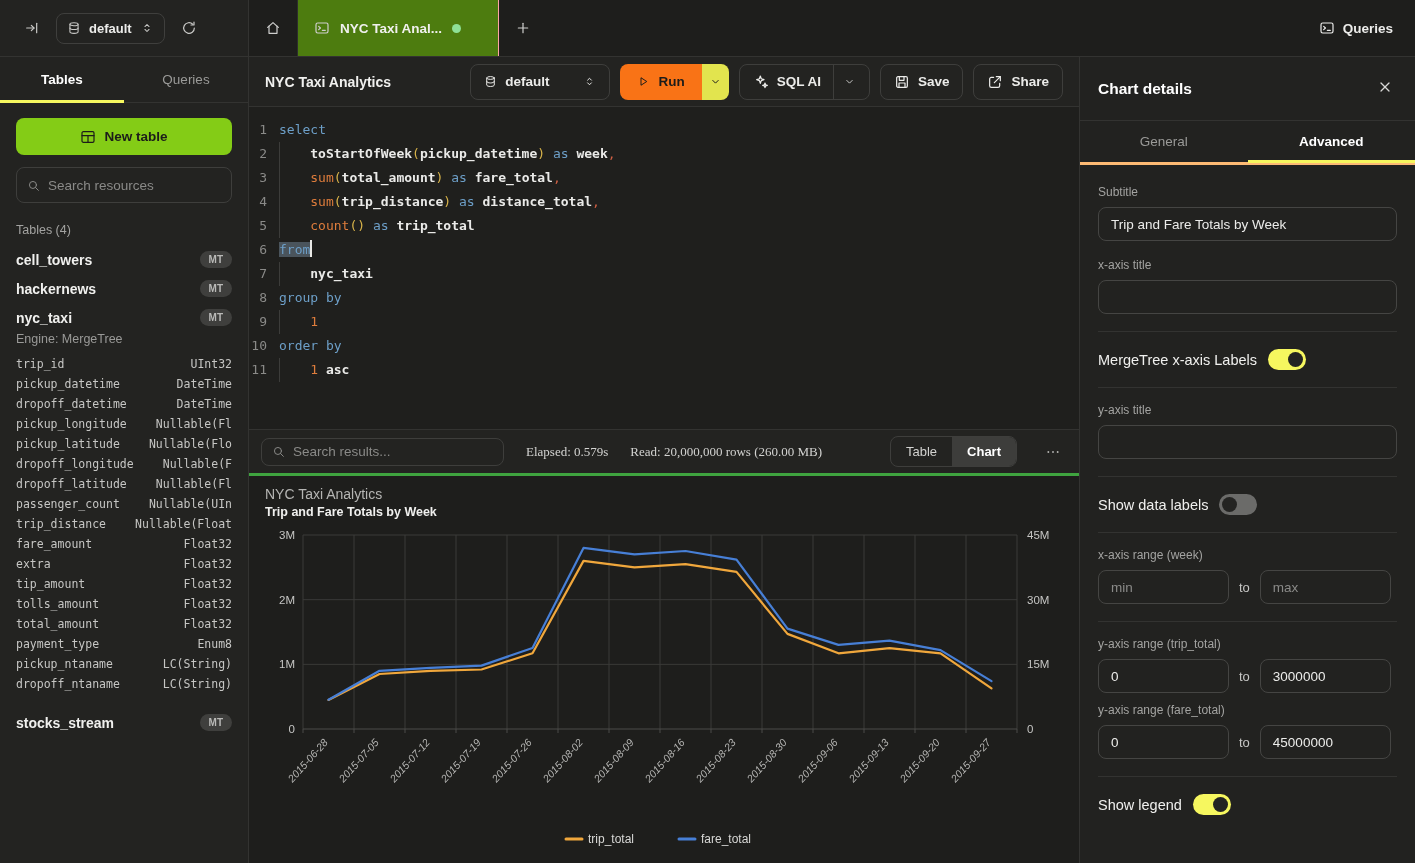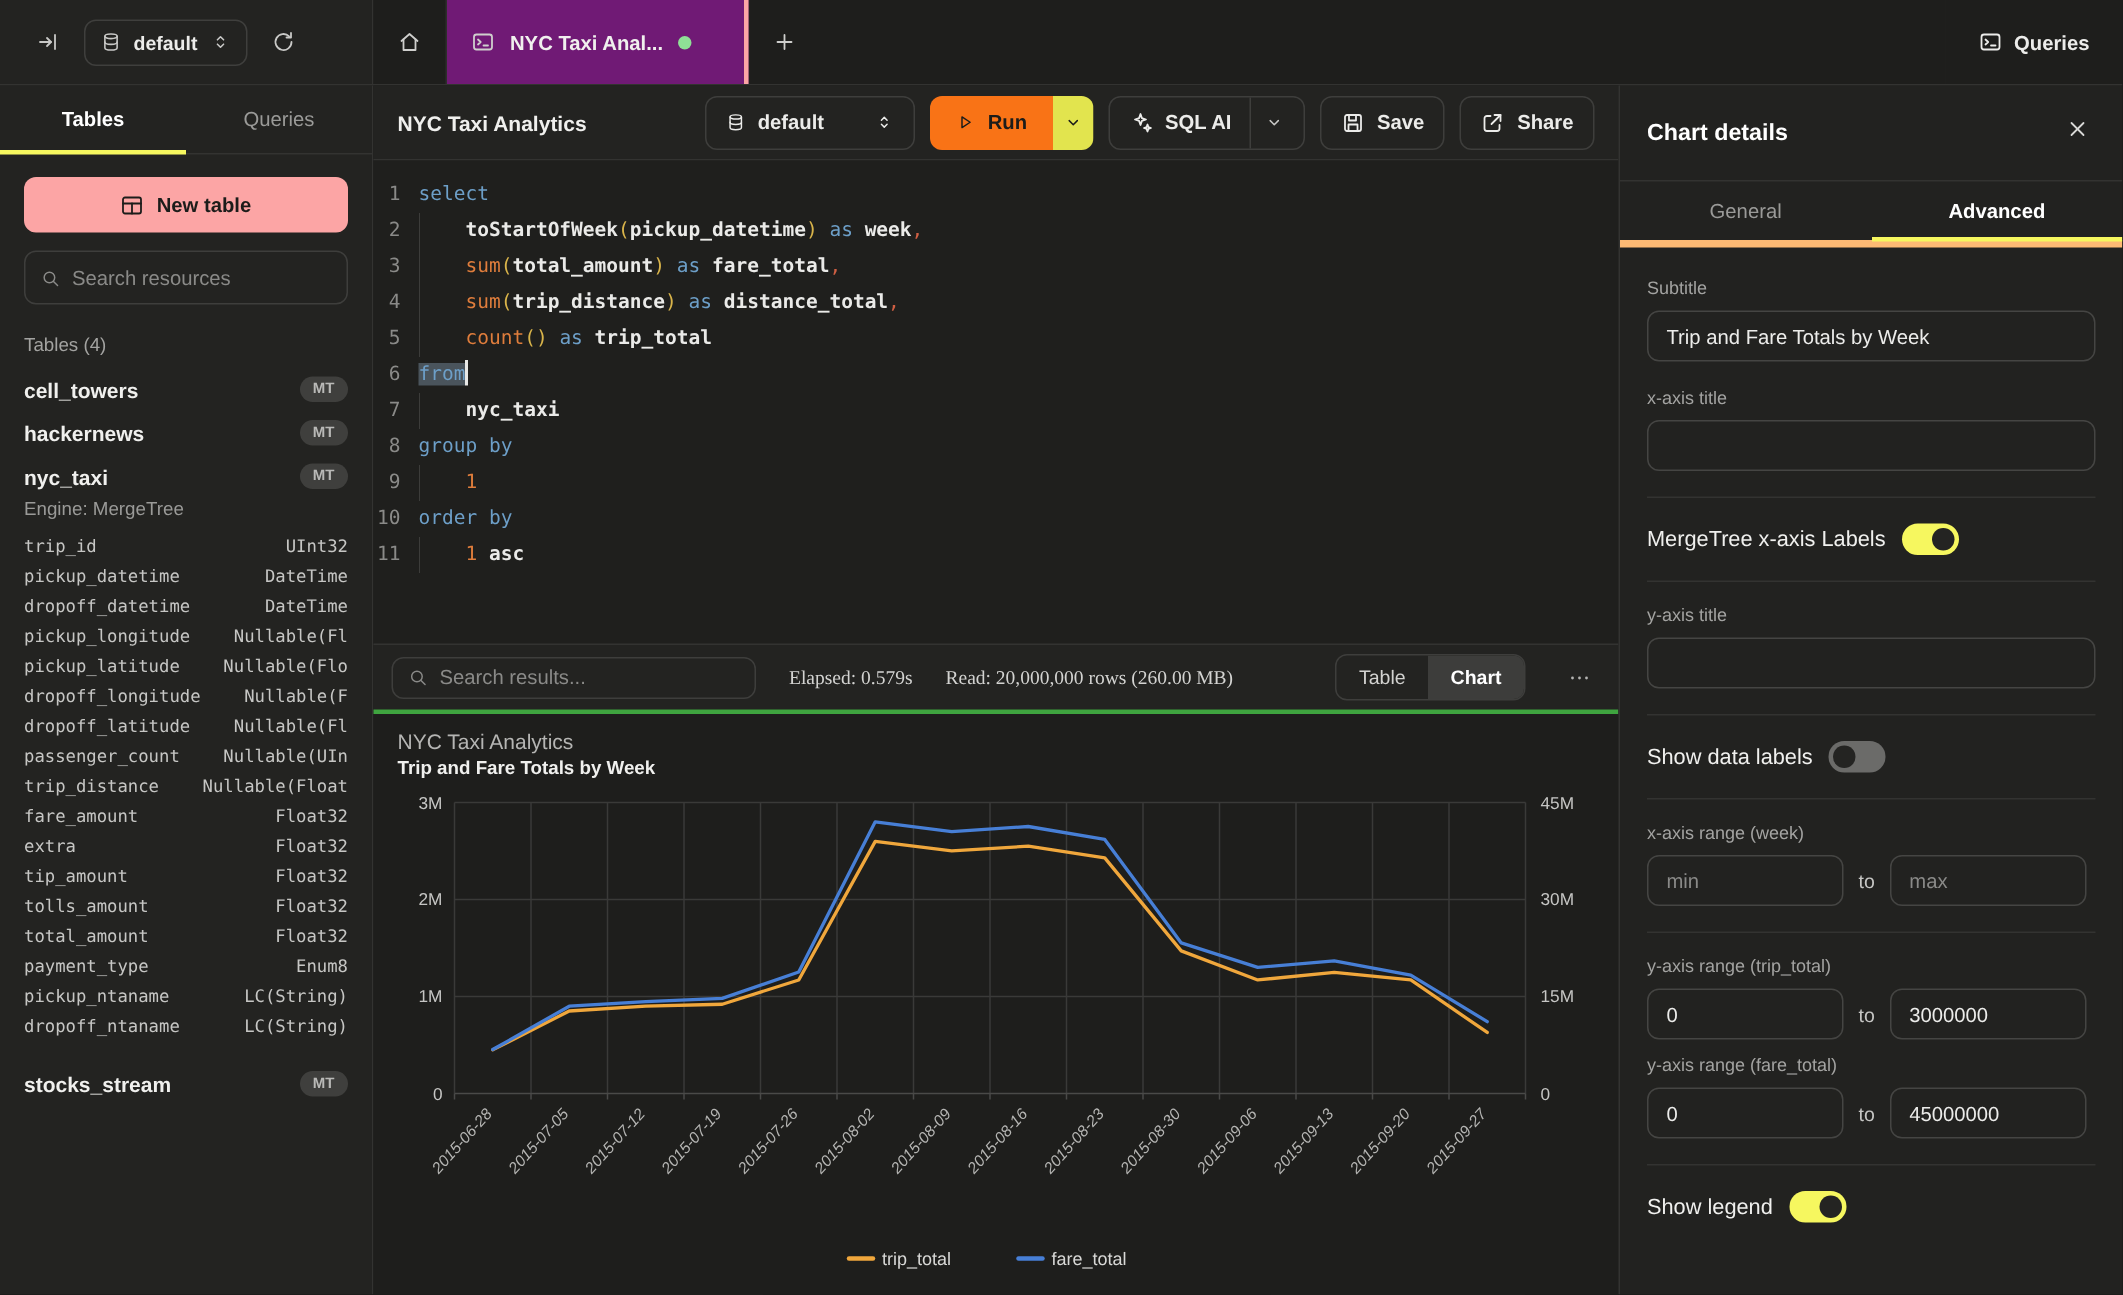--- a/index.html
+++ b/index.html
@@ -16,22 +16,22 @@
   .topbar { height:57px; display:flex; background:#232321; border-bottom:1px solid #333331; flex:0 0 auto; }
   .topbar-left { width:249px; flex:0 0 auto; display:flex; align-items:center; gap:10px;
     padding:0 14px 0 18px; border-right:1px solid #333331; }
   .icon-btn { background:none; border:none; color:#c9c9c7; display:flex; align-items:center; justify-content:center; padding:6px; cursor:pointer; }
   .db-select { display:flex; align-items:center; gap:8px; background:transparent; border:1px solid #3f3f3d;
     border-radius:8px; padding:7px 10px; color:#ececea; font-size:13px; font-weight:600; cursor:pointer; }
   .db-select .ic { width:14px; height:14px; color:#c9c9c7; }
   .tabstrip { flex:1; display:flex; background:#1e1e1c; align-items:stretch; }
   .home-cell { width:49px; display:flex; align-items:center; justify-content:center; color:#cfcfcd;
     background:#1e1e1c; border:none; border-right:1px solid #2e2e2c; cursor:pointer; }
-  .tab { display:flex; align-items:center; gap:10px; padding:0 16px; width:201px; background:#701a75;
-    border-right:3px solid #fca5a5; cursor:pointer; }
+  .tab { display:flex; align-items:center; gap:10px; padding:0 16px; width:201px; background:#4d7c0f;
+    border-right:1px solid #fca5a5; cursor:pointer; }
   .tab .ic { color:#cfcfcd; }
   .tab-title { font-size:13.5px; color:#f0f0ee; font-weight:600; white-space:nowrap; overflow:hidden; }
   .tab-dot { width:9px; height:9px; border-radius:50%; background:#8fe096; flex:0 0 auto; }
   .newtab { width:48px; background:transparent; border:none; color:#cfcfcd; font-size:18px; cursor:pointer;
     display:flex; align-items:center; justify-content:center; }
   .topbar-right { display:flex; align-items:center; padding:0 22px; background:#1e1e1c; }
   .queries-btn { display:flex; align-items:center; gap:8px; background:none; border:none; color:#ececea;
     font-size:13.5px; font-weight:600; cursor:pointer; }
 
   
@@ -40,21 +40,21 @@
     display:flex; flex-direction:column; overflow:hidden; }
   .main { width:830px; flex:0 0 auto; display:flex; flex-direction:column; background:#1f1f1d; }
   .rightpanel { width:336px; flex:0 0 auto; background:#222220; border-left:1px solid #333331; overflow:hidden; }
 
   
   .side-tabs { display:flex; height:46px; border-bottom:1px solid #333331; flex:0 0 auto; }
   .side-tab { flex:1; display:flex; align-items:center; justify-content:center; font-size:13.5px;
     color:#9a9a98; cursor:pointer; position:relative; }
   .side-tab.active { color:#fff; font-weight:600; }
   .side-tab.active::after { content:""; position:absolute; left:0; right:0; bottom:-1px; height:3px; background:#f6f75f; }
-  .new-table { margin:15px 16px 12px; height:37px; border:none; border-radius:8px; background:#fca5a5;
+  .new-table { margin:15px 16px 12px; height:37px; border:none; border-radius:8px; background:#84cc16;
     color:#1c1c1a; font-size:13.5px; font-weight:700; display:flex; align-items:center; justify-content:center;
     gap:8px; cursor:pointer; font-family:inherit; }
   .search-box { margin:0 16px 14px; height:36px; border:1px solid #3e3e3c; border-radius:8px;
     display:flex; align-items:center; gap:8px; padding:0 10px; color:#8a8a88; }
   .search-box input { flex:1; background:transparent; border:none; outline:none; color:#ececea;
     font-size:13.5px; font-family:inherit; min-width:0; }
   .search-box input::placeholder { color:#8a8a88; }
   .section-label { padding:6px 16px 8px; font-size:12.5px; color:#a3a3a1; }
   .table-list { padding:0 16px; overflow:hidden; }
   .table-row { display:flex; align-items:center; justify-content:space-between; padding:6px 0; cursor:pointer; }
@@ -114,21 +114,21 @@
   .chart-section { flex:1; background:#1e1e1c; padding:10px 16px 0; min-height:0; }
   .chart-title { font-size:14px; color:#b5b5b3; margin-bottom:3px; }
   .chart-subtitle { font-size:12.5px; font-weight:700; color:#f0f0ee; margin-bottom:4px; }
   .chart-svg-wrap svg { display:block; }
 
   
   .rp-header { height:64px; display:flex; align-items:center; justify-content:space-between;
     padding:0 18px; border-bottom:1px solid #333331; }
   .rp-title { font-size:15.5px; font-weight:700; color:#fff; }
   .rp-close { background:none; border:none; color:#d8d8d6; font-size:16px; cursor:pointer; padding:4px; }
-  .rp-tabs { display:flex; height:44px; border-bottom:5px solid #fdba74; }
+  .rp-tabs { display:flex; height:44px; border-bottom:3px solid #fdba74; }
   .rp-tab { flex:1; display:flex; align-items:center; justify-content:center; font-size:13.5px;
     color:#9a9a98; cursor:pointer; position:relative; }
   .rp-tab.active { color:#fff; font-weight:700; }
   .rp-tab.active::after { content:""; position:absolute; left:0; right:0; bottom:-1px; height:3px; background:#f6f75f; }
   .rp-body { padding:20px 18px 16px; }
   .field-label { font-size:12px; color:#a3a3a1; margin-bottom:8px; }
   .rp-input { width:100%; height:34px; border:1px solid #454543; border-radius:8px; background:transparent;
     color:#ececea; font-size:13.5px; padding:0 12px; outline:none; font-family:inherit; }
   .rp-input::placeholder { color:#8a8a88; }
   .field { margin-bottom:17px; }

